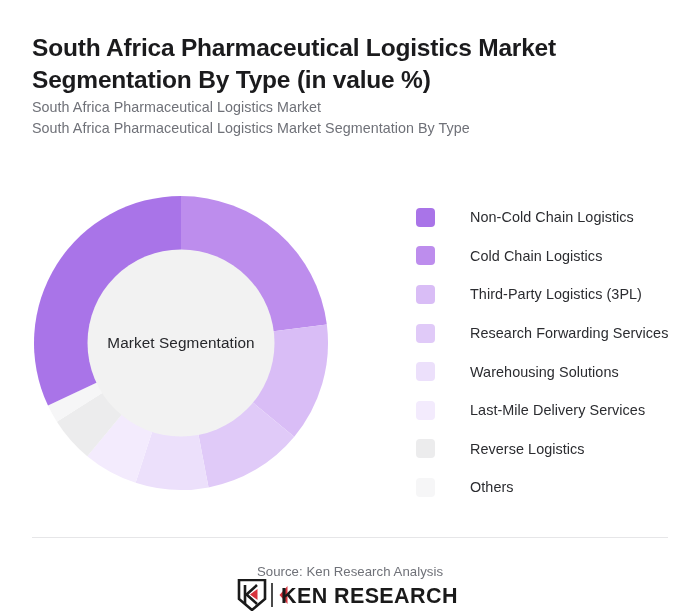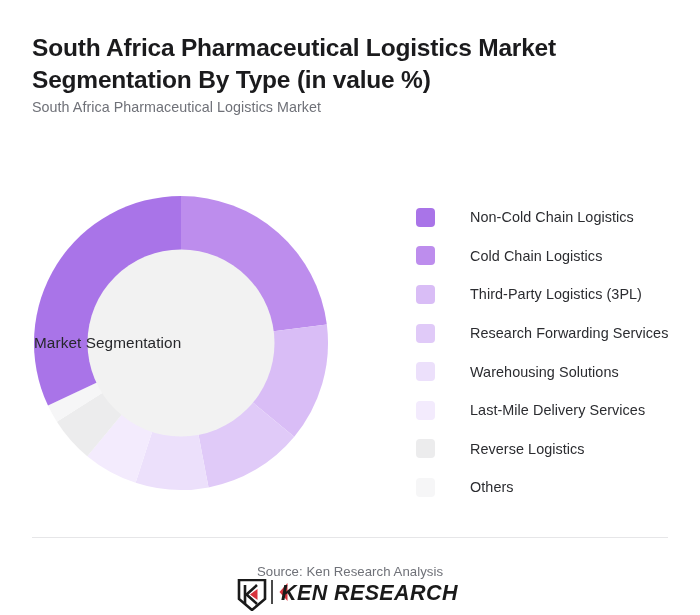--- a/index.html
+++ b/index.html
@@ -51,21 +51,21 @@
   #donut-wrap {
     position: absolute;
     left: 34px; top: 28px;
     width: 294px; height: 294px;
   }
   #donut-svg { display: block; width: 294px; height: 294px; overflow: visible; }
   #donut-center-label {
     position: absolute;
     left: 0; top: 0;
     width: 294px; height: 294px;
-    display: flex; align-items: center; justify-content: flex-start;
+    display: flex; align-items: center; justify-content: center;
     pointer-events: none;
   }
   #donut-center-label span {
     font-size: 15.3px;
     color: #26272b;
     letter-spacing: 0.1px;
   }
 
   
   #legend {
@@ -105,36 +105,36 @@
     width: 636px; height: 40px;
     display: flex; align-items: center; justify-content: space-between; flex-direction: column;
   }
   #source-text {
     font-size: 13.2px;
     color: #6f7178;
     letter-spacing: 0.05px;
   }
   #brand-logo {
     display: flex;
-    align-items: flex-start;
+    align-items: center;
     height: 34px;
-    font-style: italic;
   }
   #brand-mark { margin-right: 4px; }
   #brand-wordmark { display: block; }
 </style>
 </head>
 <body>
 
 <div id="card">
 
   <div id="header">
     <h1 id="chart-title">South Africa Pharmaceutical Logistics Market Segmentation By Type (in value %)</h1>
     <div id="subtitle-block">
       <div class="subtitle-line">South Africa Pharmaceutical Logistics Market</div>
+      <div class="subtitle-line">South Africa Pharmaceutical Logistics Market Segmentation By Type</div>
     </div>
   </div>
 
   <div id="chart-area">
 
     <div id="donut-wrap">
       <svg id="donut-svg" viewBox="0 0 294 294">
         <g id="donut-slices">
             <path d="M 147 147 L 147 0 A 147 147 0 0 1 292.8408610932282 128.57601466604726 Z" fill="#bd8ded"></path>
             <path d="M 147 147 L 292.8408610932282 128.57601466604726 A 147 147 0 0 1 260.26544668804104 240.7013264930574 Z" fill="#d9bdf6"></path>

